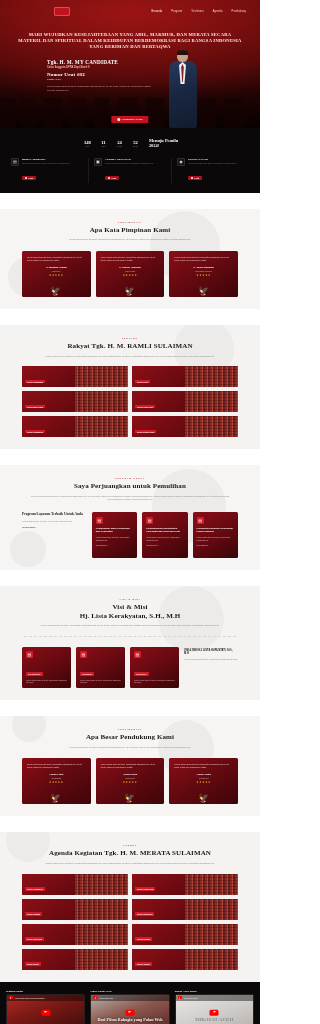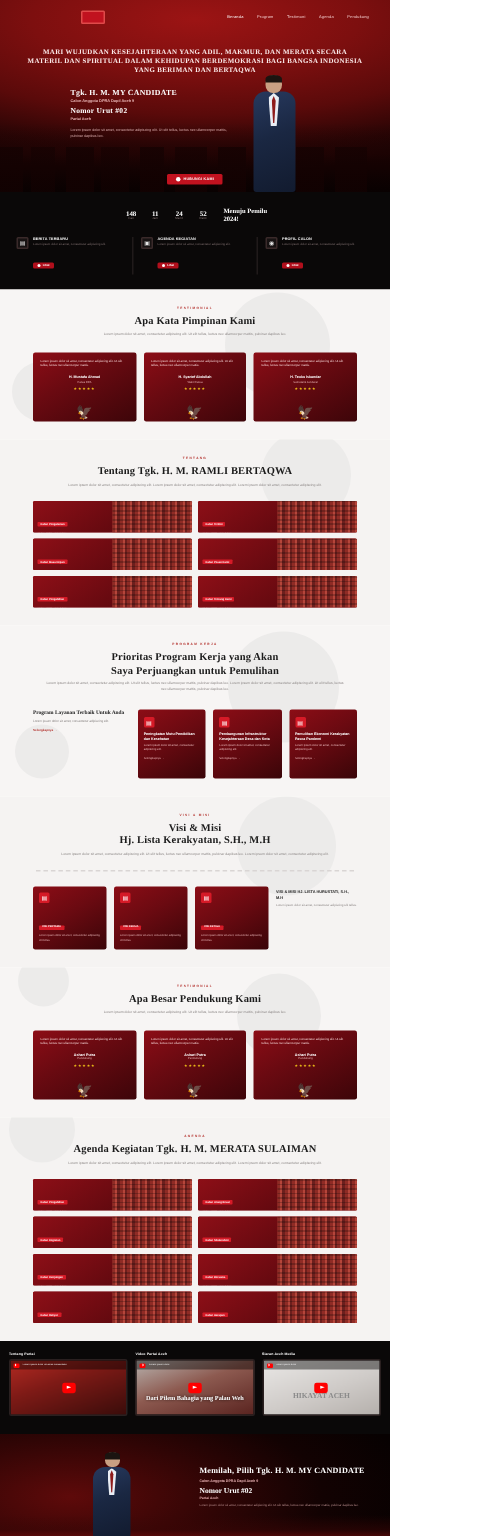--- a/index.html
+++ b/index.html
@@ -150,21 +150,21 @@
   .info-txt h4 { font-size:2.5px; color:#fff; font-weight:bold; letter-spacing:.1px; }
   .info-txt p { font-size:2px; color:#7d6d6d; line-height:3px; margin-top:1px; }
   .info-btn {
     display:inline-flex; align-items:center; gap:1.5px;
     margin-top:3px; background:#b10f1c; color:#fff;
     font-size:1.9px; font-weight:bold; padding:1.2px 3px; border-radius:1px;
   }
   .info-btn .dot { width:2px; height:2px; background:#fff; border-radius:50%; }
 
   
-  .sec { position:relative; background:#f7f5f4; padding:12px 0; overflow:hidden; }
+  .sec { position:relative; background:#f7f5f4; padding:12px 0; overflow:hidden;margin-top:16px; }
   .sec.alt { background:#f5f3f2; }
   .blob {
     position:absolute; border-radius:50%;
     background:#ecebea; z-index:0;
   }
   .sec-head { position:relative; z-index:2; text-align:center; padding:0 20px; }
   .eyebrow {
     font-size:2.1px; letter-spacing:.9px; color:#b4332f;
     text-transform:uppercase; font-weight:bold; margin-bottom:3px;
   }
@@ -452,21 +452,21 @@
         <div class="stars">★★★★★</div>
         <div class="garuda">🦅</div>
       </div>
     </div>
   </section>
 
   <section class="sec alt">
     <div class="blob" style="width:60px;height:60px;right:26px;top:-6px;"></div>
     <div class="sec-head">
       <div class="eyebrow">TENTANG</div>
-      <div class="sec-title">Tentang Tgk. H. M. RAMLI BERTAQWA</div>
+      <div class="sec-title">Rakyat Tgk. H. M. RAMLI SULAIMAN</div>
       <div class="sec-desc">Lorem ipsum dolor sit amet, consectetur adipiscing elit. Lorem ipsum dolor sit amet, consectetur adipiscing elit. Lorem ipsum dolor sit amet, consectetur adipiscing elit.</div>
     </div>
     <div class="grid2">
       <div class="ncard">
         <div class="nl"><span class="tag">Kabar Pengalaman</span>
           <div class="meta">11 Des 2023 · oleh Admin</div>
           </div>
         <div class="nr"></div>
       </div>
       <div class="ncard">
@@ -501,21 +501,20 @@
       </div>
     </div>
   </section>
 
   <section class="sec">
     <div class="blob" style="width:74px;height:74px;right:34px;top:4px;"></div>
     <div class="blob" style="width:36px;height:36px;left:10px;top:66px;"></div>
     <div class="sec-head">
       <div class="eyebrow">PROGRAM KERJA</div>
       <div class="sec-title">
-        <div>Prioritas Program Kerja yang Akan</div>
         <div>Saya Perjuangkan untuk Pemulihan</div>
       </div>
       <div class="sec-desc">Lorem ipsum dolor sit amet, consectetur adipiscing elit. Ut elit tellus, luctus nec ullamcorper mattis, pulvinar dapibus leo. Lorem ipsum dolor sit amet, consectetur adipiscing elit. Ut elit tellus, luctus nec ullamcorper mattis, pulvinar dapibus leo.</div>
     </div>
     <div class="prog-wrap">
       <div class="prog-intro">
         <h3>Program Layanan Terbaik Untuk Anda</h3>
         <p>Lorem ipsum dolor sit amet, consectetur adipiscing elit.</p>
         <div class="more">Selengkapnya →</div>
       </div>

